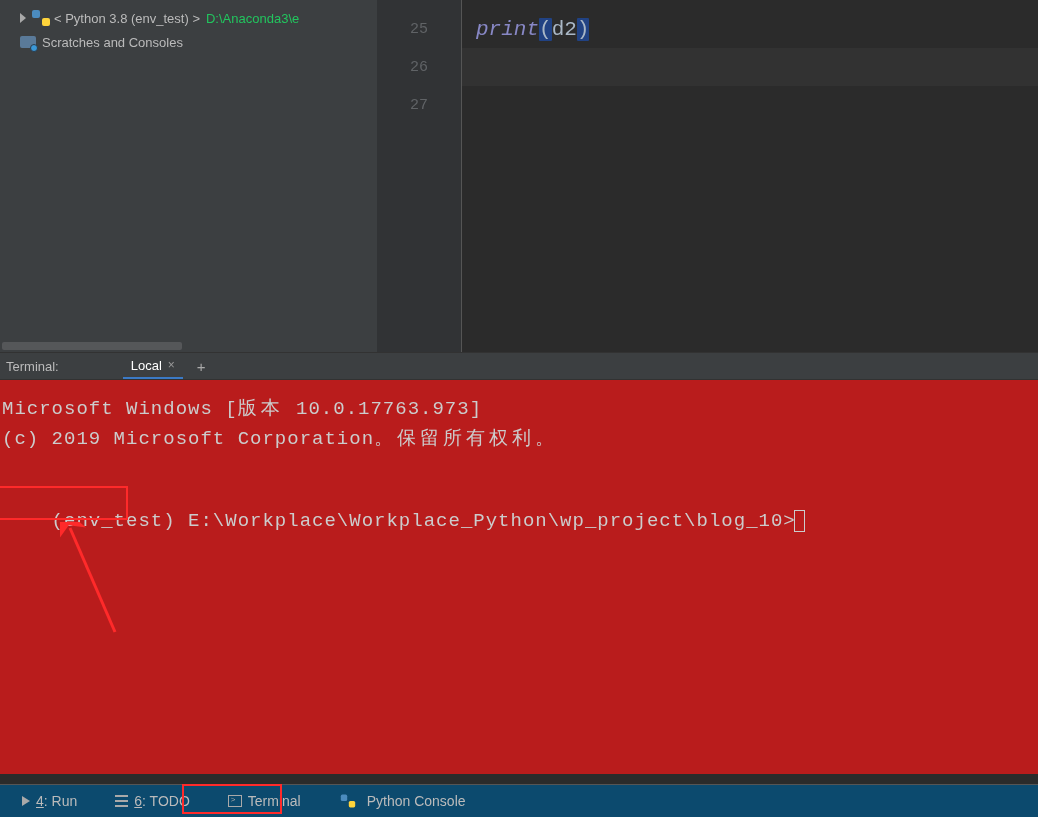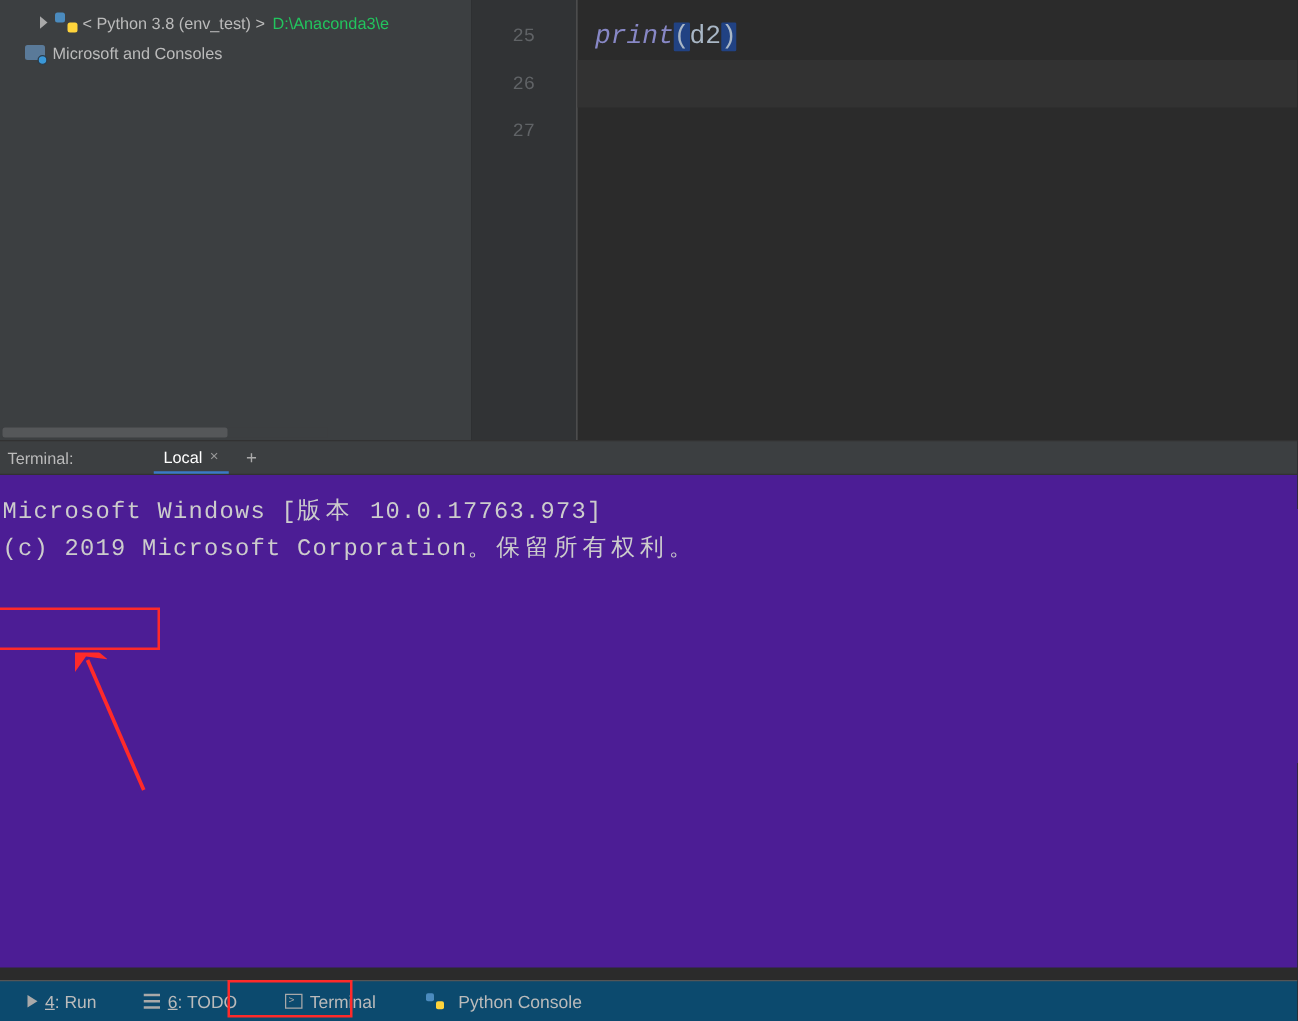--- a/index.html
+++ b/index.html
@@ -109,21 +109,21 @@
   .terminal-label { color:#bbbbbb; margin-right:22px; }
   .tab-local {
     display:flex; align-items:center; padding:2px 8px;
     border-bottom:2px solid #3b7ac6; color:#ffffff;
     height:100%;
     margin-left:42px;
   }
   .tab-local .close-x { margin-left:6px; color:#999; font-size:12px; }
   .tab-plus { margin-left:14px; color:#aaaaaa; font-size:15px; }
   .terminal-body {
-    background:#4c1d95;
+    background:#b91c1c;
     font-family:"Consolas","Courier New",monospace;
     font-size:19px;
     color:#cccccc;
     padding: 14px 2px 0 2px;
     height: 394px;
     position:relative;
     letter-spacing:1px;
   }
   .cjk { letter-spacing:4px; }
   .term-line { white-space:pre; line-height:30px; }
@@ -158,32 +158,32 @@
   .term-icon-bottom::after {
     content:">"; position:absolute; font-size:8px; top:-1px; left:2px; color:#a9a9a9;
   }
   .under { text-decoration: underline; }
 </style>
 </head>
 <body>
 
 <div class="top-area">
   <div class="project-panel">
-    <div class="tree-row" style="margin-top:6px;margin-left:12px;">
+    <div class="tree-row" style="margin-top:6px;">
       <span class="tree-arrow"></span>
       <span class="py-icon"></span>
       <span class="ext-lib">&lt; Python 3.8 (env_test) &gt;</span>
       <span class="ext-path" style="margin-left:6px;">D:\Anaconda3\e</span>
     </div>
     <div class="scratches-row">
       <span class="scratches-icon">
         <span class="folder"></span>
           <span class="clock"></span>
       </span>
-      <span>Microsoft and Consoles</span>
+      <span>Scratches and Consoles</span>
     </div>
     <div class="sidebar-scrollbar">
       <div class="thumb"></div>
     </div>
   </div>
 
   <div class="editor-panel">
     <div class="gutter">
       <div class="ln">25</div>
       <div class="ln">26</div>
@@ -204,20 +204,23 @@
   <div class="tab-local">
     <span>Local</span>
     <span class="close-x">×</span>
   </div>
   <span class="tab-plus">+</span>
 </div>
 
 <div class="terminal-body">
   <div class="term-line"><span>Microsoft Windows [</span><span class="cjk">版本</span><span> 10.0.17763.973]</span></div>
   <div class="term-line"><span>(c) 2019 Microsoft Corporation</span><span class="cjk">。保留所有权利。</span></div>
+  <div class="prompt-line">
+    <span>(env_test)</span><span> E:\Workplace\Workplace_Python\wp_project\blog_10&gt;</span><span class="cursor-box"></span>
+  </div>
 
   <div class="red-box" style="left:-2px; top:106px; width:130px; height:34px;"></div>
 
   <svg class="arrow-overlay" style="left:60px; top:142px;" width="80" height="120">
     <defs>
       <marker id="ah" markerWidth="10" markerHeight="10" refX="2" refY="5" orient="auto">
         <path d="M0,0 L10,5 L0,10 L3,5 Z" fill="#ff2a2a"></path>
       </marker>
     </defs>
     <line x1="55" y1="110" x2="10" y2="6" stroke="#ff2a2a" stroke-width="3" marker-end="url(#ah)"></line>

